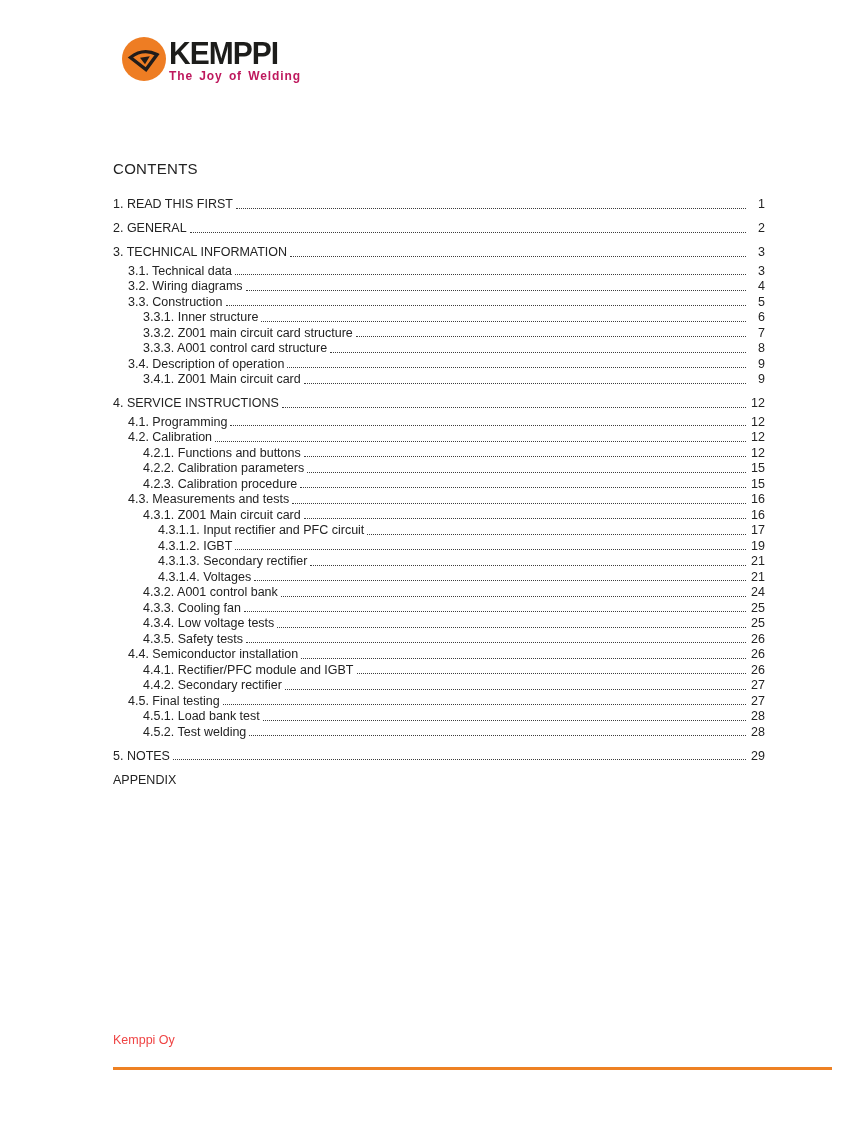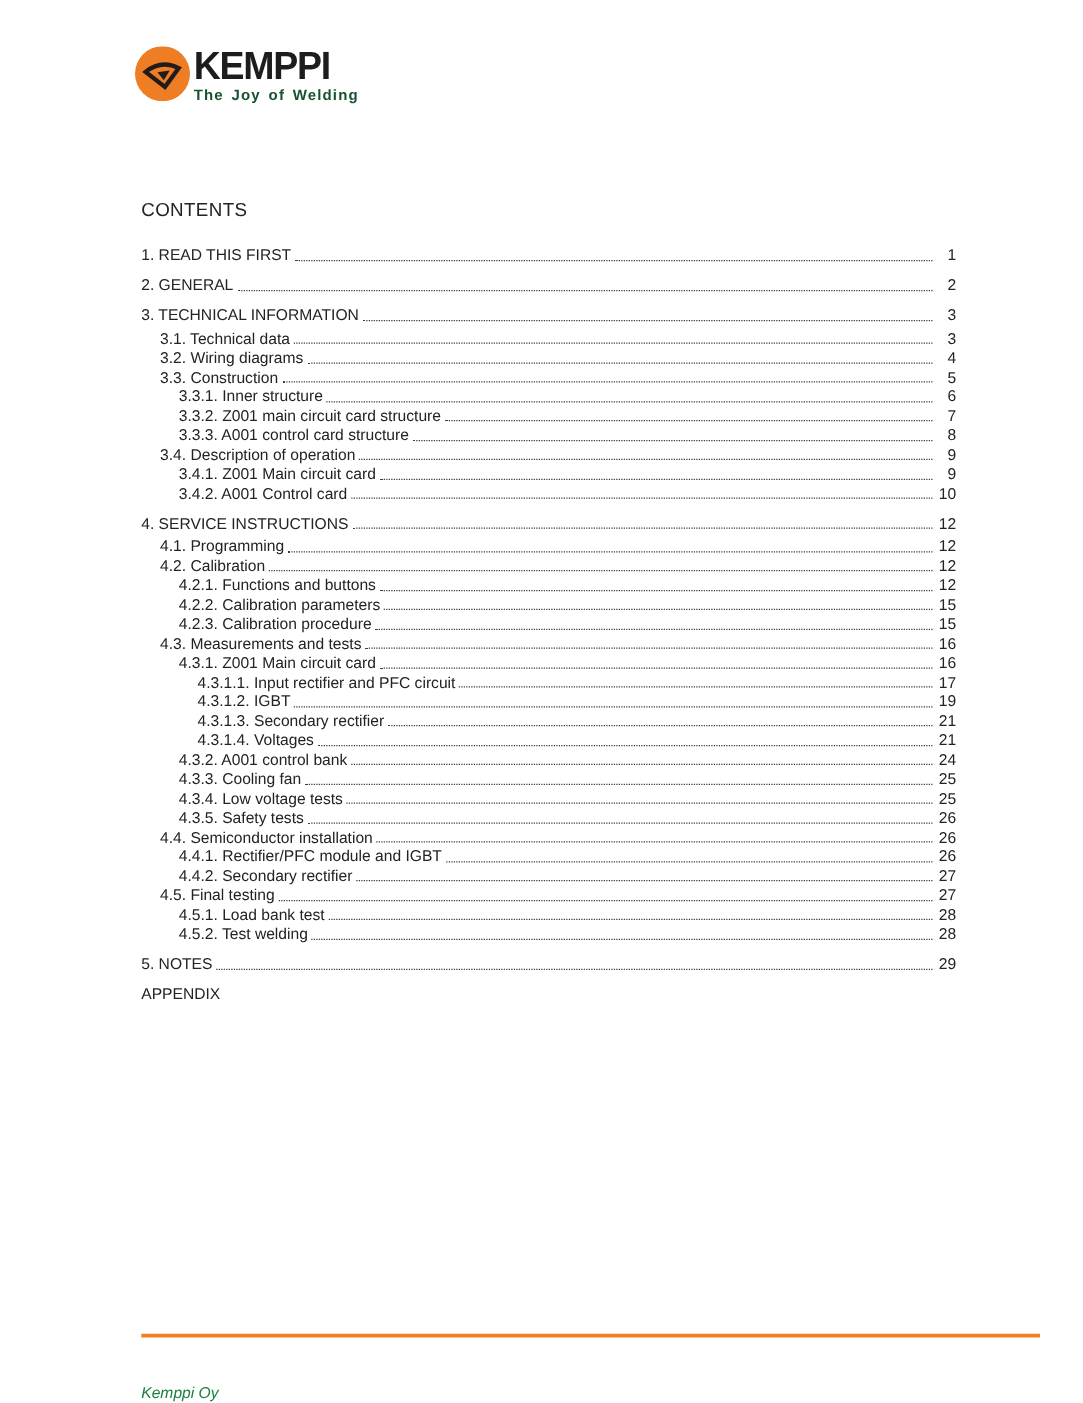--- a/index.html
+++ b/index.html
@@ -7,32 +7,32 @@
   body {
     width: 866px; height: 1122px;
     position: relative;
     font-family: "Liberation Sans", sans-serif;
     color: #232323;
     overflow: hidden;
   }
 
   
   .logo {
-    position: absolute; left: 108px; top: 37px;
+    position: absolute; left: 122px; top: 37px;
     display: flex; align-items: flex-start;
   }
   .emblem { width: 44px; height: 44px; display: block; }
   .logo-text { margin-left: 3px; padding-top: 3px; }
   .brand {
     font-size: 30px; font-weight: bold; letter-spacing: -1px;
     color: #1d1d1b; line-height: 26px;
     transform: scaleY(1.05); transform-origin: top left;
   }
   .tagline {
-    font-size: 12px; font-weight: bold; color: #14532d;
+    font-size: 12px; font-weight: bold; color: #be185d;
     letter-spacing: 0.9px; word-spacing: 2px; margin-top: 3px;
     white-space: nowrap;
     text-align: center;
   }
 
   
   .content {
     position: absolute; left: 113px; top: 160px; width: 652px;
     font-size: 12.5px;
   }
@@ -55,22 +55,22 @@
     align-self: flex-end;
     margin: 0 3px 4px 3px;
     min-width: 10px;
   }
   .pg { flex: 0 0 auto; min-width: 16px; text-align: right; }
 
   .appendix-row { margin-top: 8.5px; height: 15.5px; line-height: 15.5px; }
 
   
   .footer-label {
-    position: absolute; left: 113px; top: 1107px;
-    font-size: 12.5px; color: #15803d; font-style: italic;
+    position: absolute; left: 113px; top: 1033px;
+    font-size: 12.5px; color: #ef4444;
   }
   .footer-rule {
     position: absolute; left: 113px; top: 1067px;
     width: 719px; height: 3px;
   }
 </style>
 </head>
 <body>
 
 <div class="logo">
@@ -136,25 +136,20 @@
       <div class="toc-row lvl2">
     <span class="lbl">3.4. Description of operation</span>
     <span class="leader"></span>
     <span class="pg">9</span>
   </div>
       <div class="toc-row lvl3">
     <span class="lbl">3.4.1. Z001 Main circuit card</span>
     <span class="leader"></span>
     <span class="pg">9</span>
   </div>
-      <div class="toc-row lvl3">
-    <span class="lbl">3.4.2. A001 Control card</span>
-    <span class="leader"></span>
-    <span class="pg">10</span>
-  </div>
       <div class="toc-row lvl1 top">
     <span class="lbl">4. SERVICE INSTRUCTIONS</span>
     <span class="leader"></span>
     <span class="pg">12</span>
   </div>
       <div class="toc-row lvl2">
     <span class="lbl">4.1. Programming</span>
     <span class="leader"></span>
     <span class="pg">12</span>
   </div>

